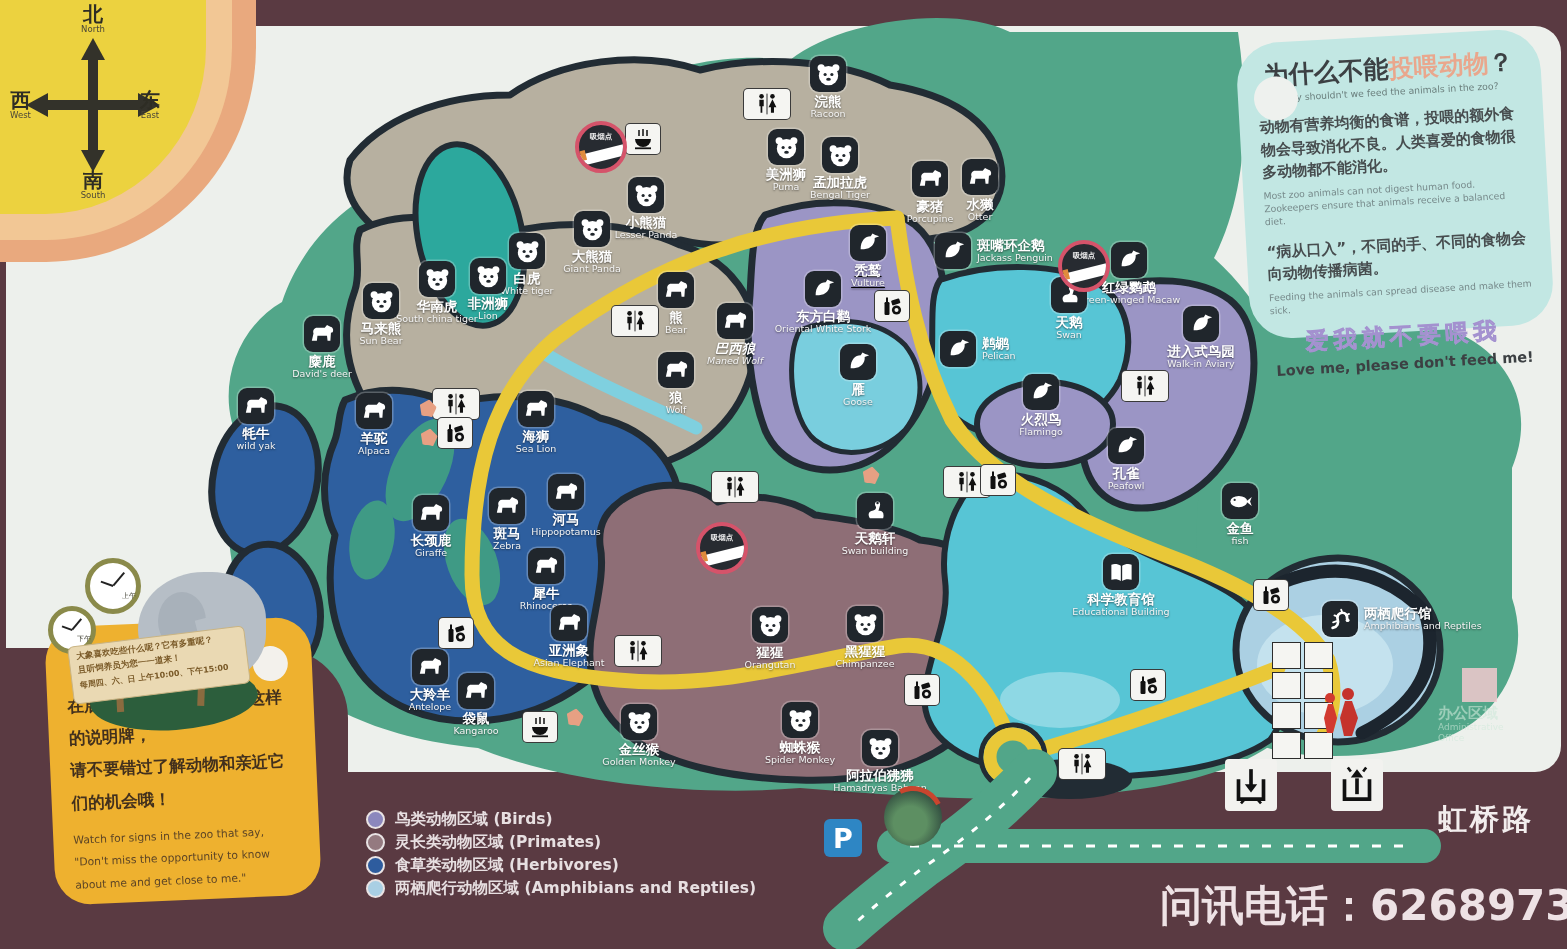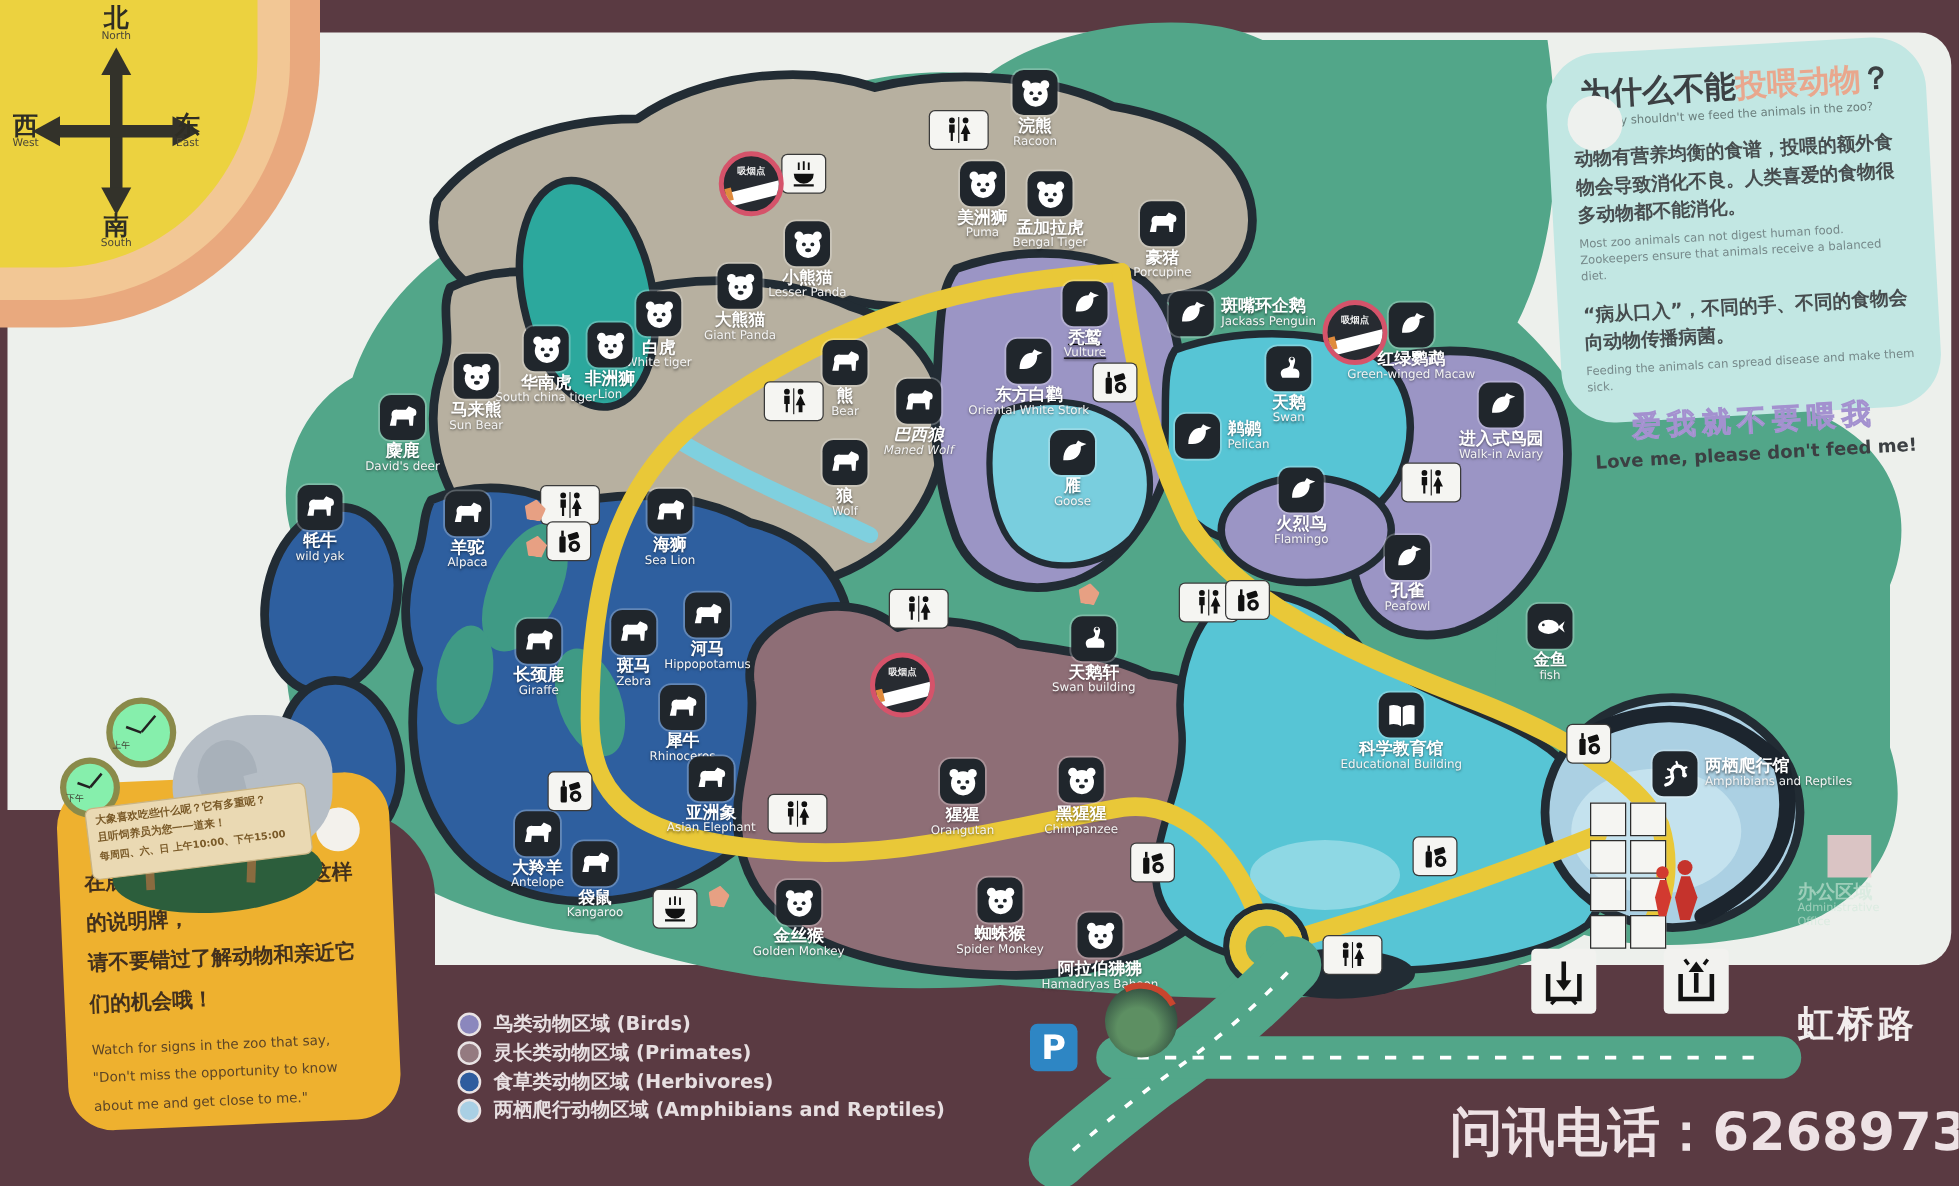--- a/index.html
+++ b/index.html
@@ -94,22 +94,22 @@
         transform:rotate(-2.5deg);z-index:5;padding:0 20px;box-sizing:border-box;}
   #card .hole{position:absolute;right:24px;top:28px;width:35px;height:35px;border-radius:50%;background:#f3f1ec;}
   .card-cn{margin-top:64px;font-size:16.5px;font-weight:bold;color:#42301d;line-height:1.95;}
   .card-en{margin-top:10px;font-size:10.8px;color:#5d4526;line-height:2.1;}
   #illus{position:absolute;left:30px;top:540px;width:320px;height:220px;z-index:6;}
   .ele-body{position:absolute;left:108px;top:32px;width:128px;height:112px;background:#b6bec6;border-radius:55% 45% 48% 52%;}
   .ele-ear{position:absolute;left:128px;top:52px;width:48px;height:58px;background:#a8b1ba;border-radius:50%;}
   .ele-trunk{position:absolute;left:172px;top:78px;width:15px;height:62px;background:#b6bec6;border-radius:0 0 12px 12px;transform:rotate(-14deg);}
   .ele-tusk{position:absolute;left:160px;top:118px;width:20px;height:8px;background:#f0efe8;border-radius:6px;transform:rotate(18deg);}
   .grass{position:absolute;left:60px;top:128px;width:168px;height:62px;background:#2c5e3c;border-radius:50%;transform:rotate(-4deg);}
-  .clock{position:absolute;border-radius:50%;background:#86efac;border:5px solid #8a8a4a;box-sizing:border-box;
-         color:#3b3b2e;text-align:left;}
+  .clock{position:absolute;border-radius:50%;background:#ffffff;border:5px solid #8a8a4a;box-sizing:border-box;
+         color:#3b3b2e;text-align:right;}
   .clock .lb{font-size:7px;margin-top:60%;}
   .clock::before{content:"";position:absolute;left:50%;top:50%;width:2px;height:38%;background:#222;transform:translate(-50%,-100%) rotate(40deg);transform-origin:bottom;}
   .clock::after{content:"";position:absolute;left:50%;top:50%;width:2px;height:28%;background:#222;transform:translate(-50%,-100%) rotate(-70deg);transform-origin:bottom;}
   .ck1{left:55px;top:18px;width:56px;height:56px;}
   .ck2{left:18px;top:66px;width:48px;height:48px;}
   .signboard{position:absolute;left:40px;top:96px;width:178px;height:58px;background:#ead9b3;border:1px solid #c9b484;
              border-radius:6px;transform:rotate(-7deg);padding:4px 7px;box-sizing:border-box;color:#7a5a28;font-weight:bold;}
   .signboard .l1{font-size:8.6px;}
   .signboard .l2{font-size:8.6px;margin-top:2px;}
   .signboard .l3{font-size:8px;margin-top:3px;}
@@ -348,20 +348,31 @@
         <div class="tile">
           <svg viewBox="0 0 24 24">
             <use href="#quadruped-icon"></use>
           </svg>
         </div>
         <div class="labels">
           <div class="cn">豪猪</div>
           <div class="en" able="false">Porcupine</div>
         </div>
       </div>
+      <div class="poi" style="position: absolute; left: 980px; top: 159px;">
+        <div class="tile">
+          <svg viewBox="0 0 24 24">
+            <use href="#quadruped-icon"></use>
+          </svg>
+        </div>
+        <div class="labels">
+          <div class="cn">水獭</div>
+          <div class="en" able="false">Otter</div>
+        </div>
+      </div>
       <div class="poi" style="position: absolute; left: 646px; top: 177px;">
         <div class="tile">
           <svg viewBox="0 0 24 24">
             <use href="#face-icon"></use>
           </svg>
         </div>
         <div class="labels">
           <div class="cn">小熊猫</div>
           <div class="en" able="false">Lesser Panda</div>
         </div>
@@ -513,21 +524,21 @@
         <div class="tile">
           <svg viewBox="0 0 24 24">
             <use href="#bird-icon"></use>
           </svg>
         </div>
         <div class="labels">
           <div class="cn">红绿鹦鹉</div>
           <div class="en" able="false">Green-winged Macaw</div>
         </div>
       </div>
-      <div class="poi" style="position: absolute; left: 1031px; top: 277px;">
+      <div class="poi" style="position: absolute; left: 1069px; top: 277px;">
         <div class="tile">
           <svg viewBox="0 0 24 24">
             <use href="#swan-icon"></use>
           </svg>
         </div>
         <div class="labels">
           <div class="cn">天鹅</div>
           <div class="en" able="false">Swan</div>
         </div>
       </div>

